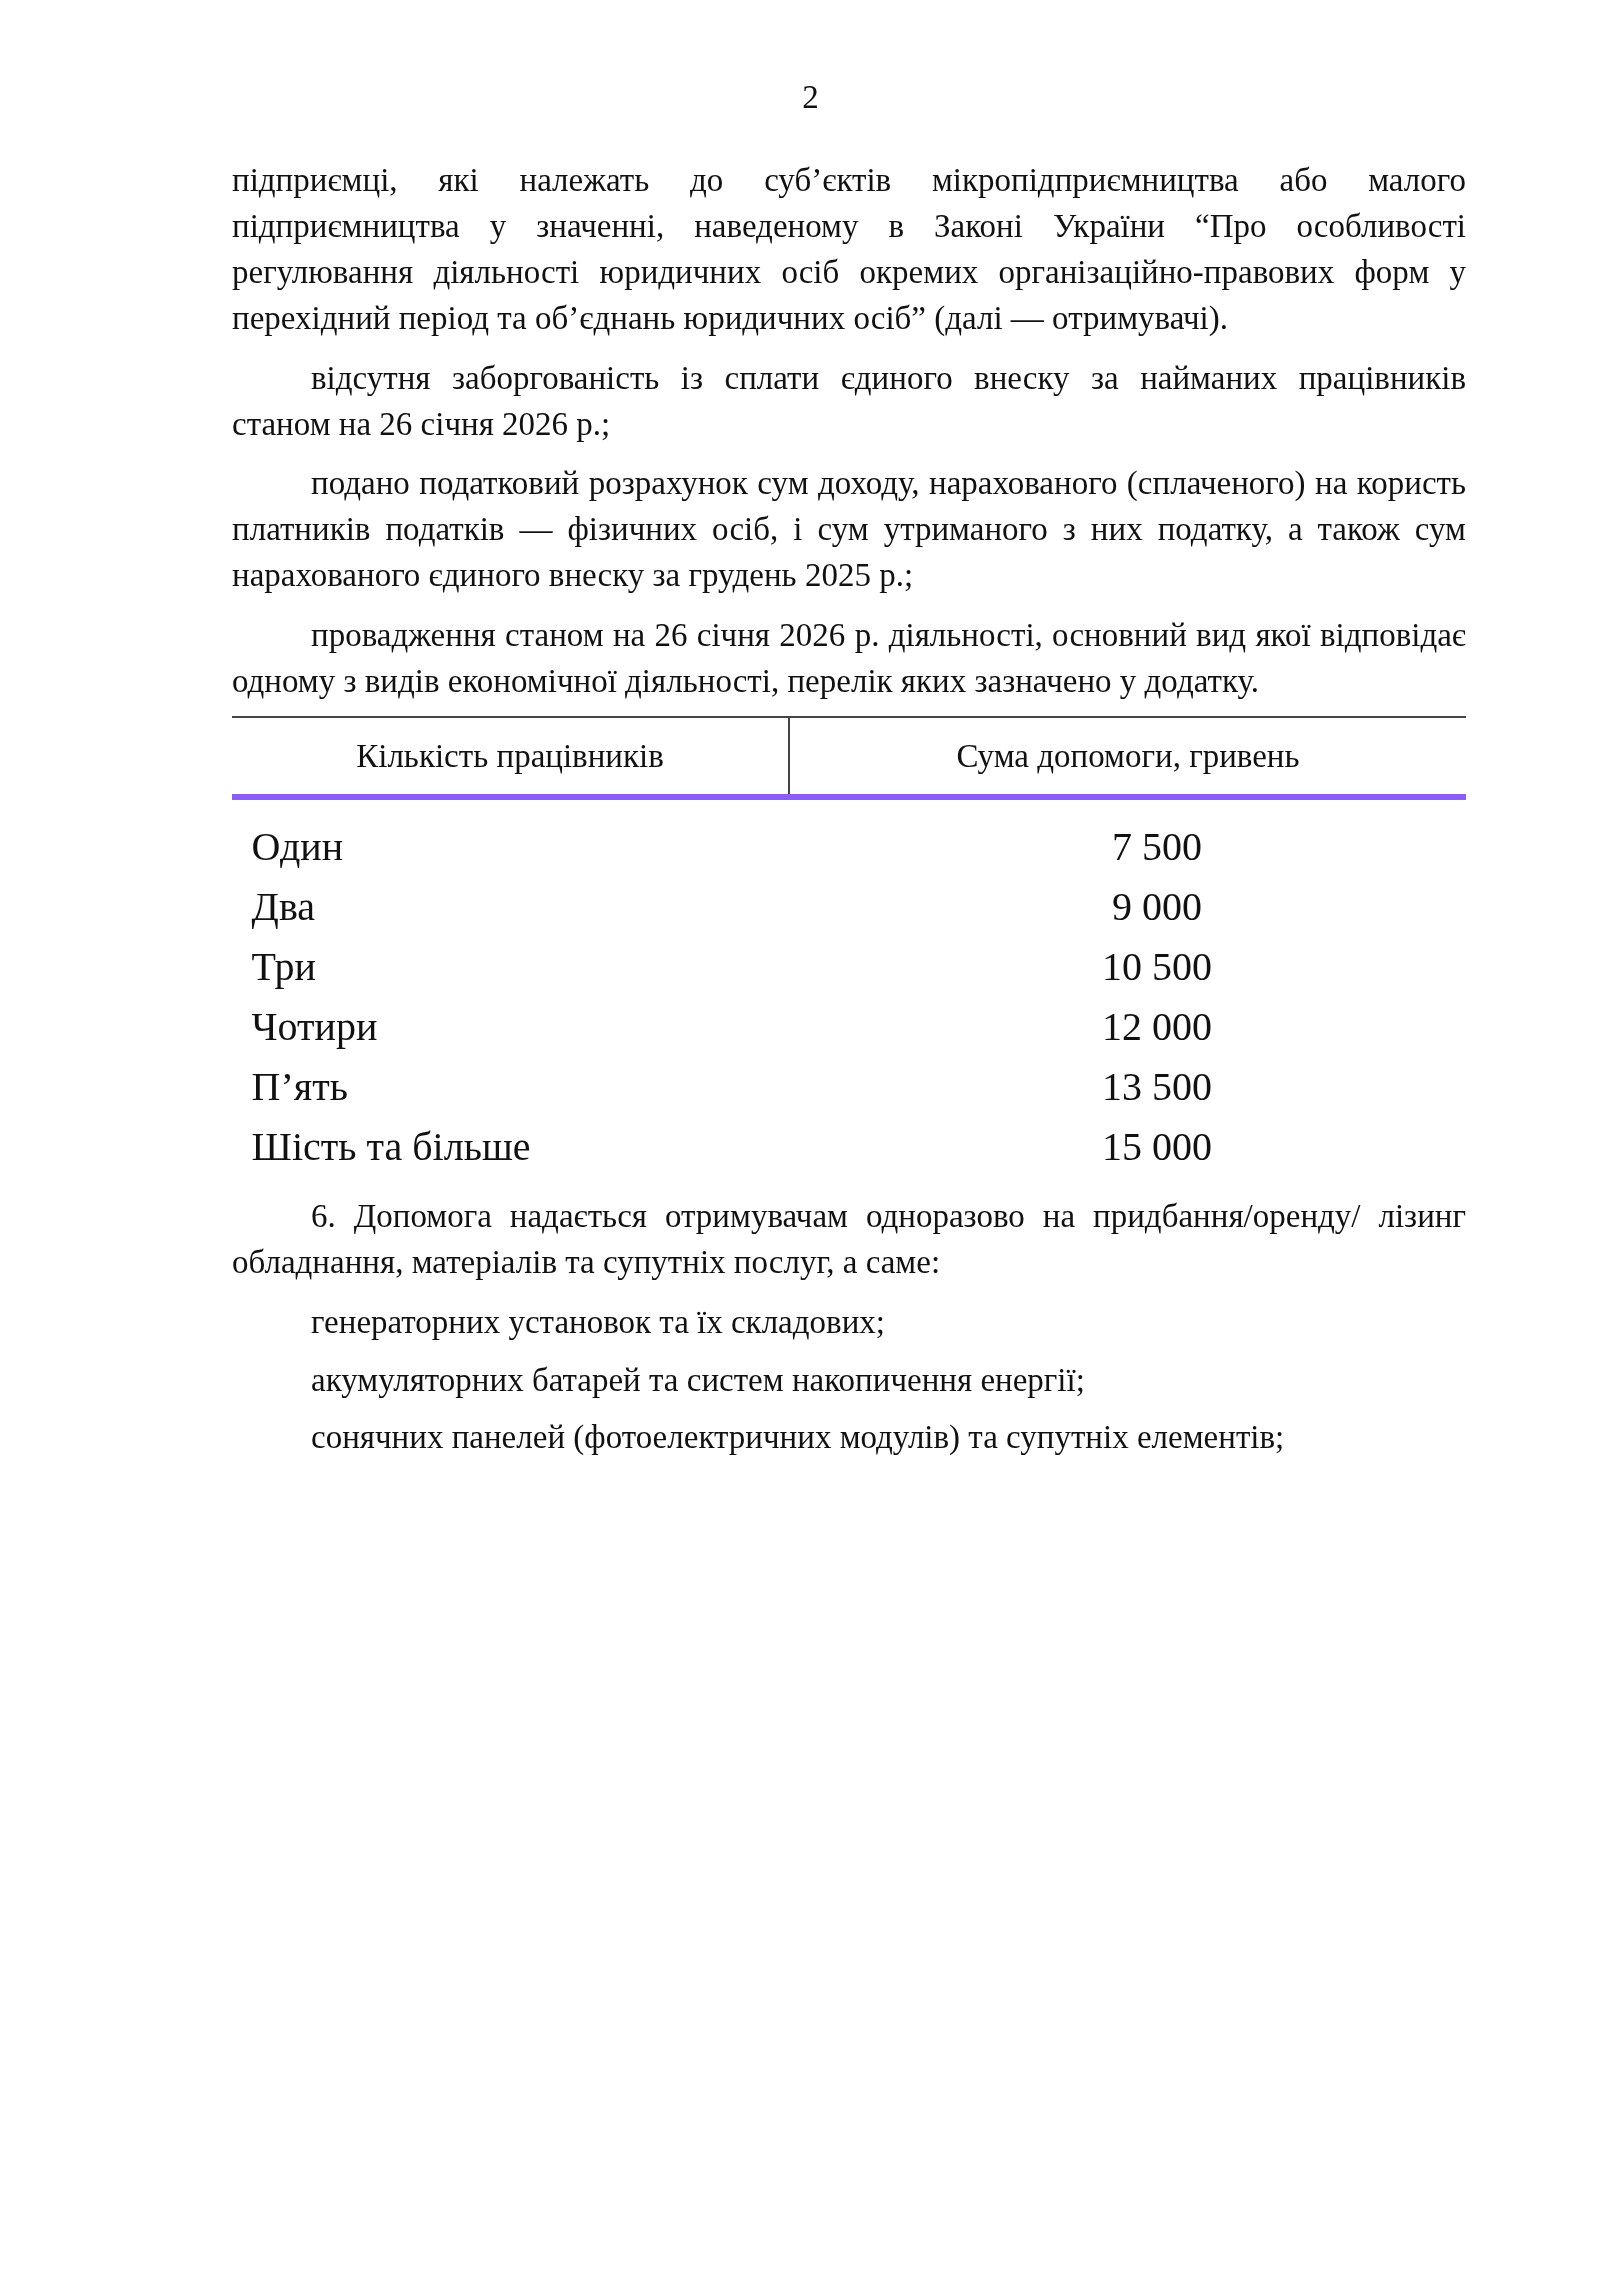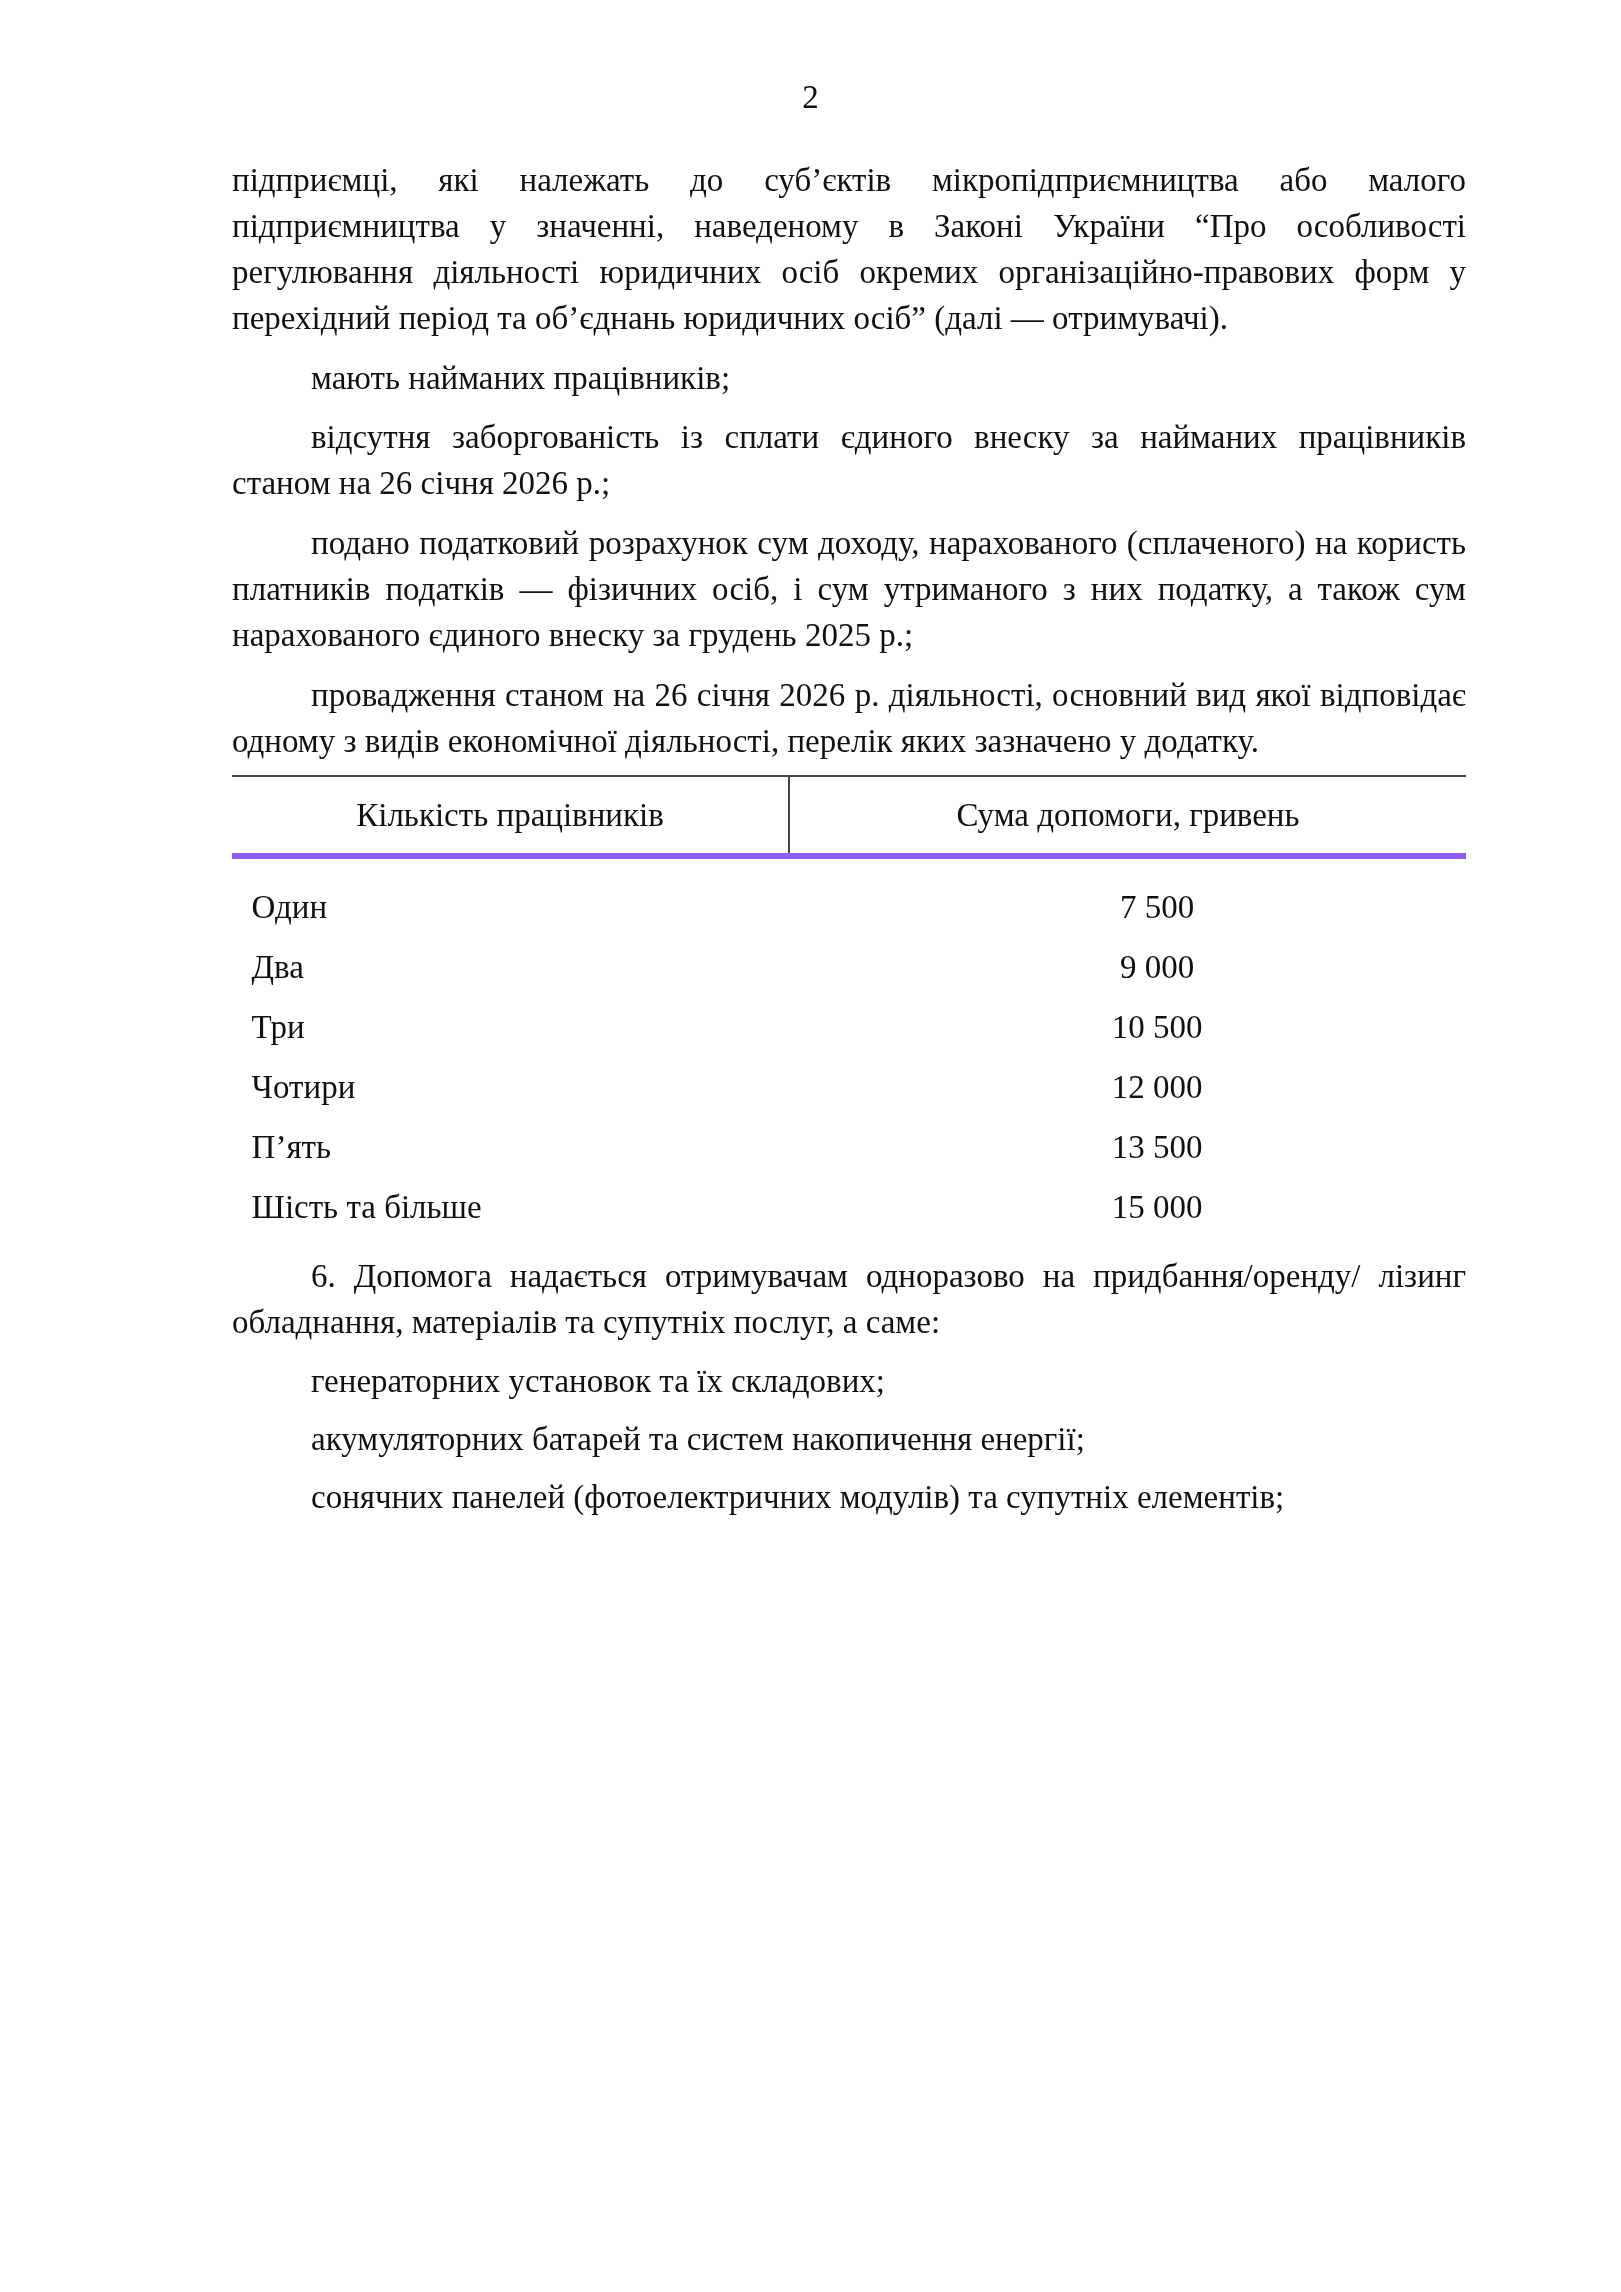--- a/index.html
+++ b/index.html
@@ -7,33 +7,32 @@
          font-family: "Liberation Serif", "DejaVu Serif", serif; color: #111111; }
   .page-num { position: absolute; top: 78px; left: 0; width: 1621px; text-align: center;
               font-size: 33px; line-height: 39px; }
   .content { position: absolute; top: 157px; left: 232px; width: 1234px; font-size: 33px; line-height: 46px; }
   .p { margin: 0 0 13.7px 0; text-align: justify; text-align-last: left; }
   .indent { text-indent: 79px; }
   table.aid { width: 1234px; border-collapse: collapse; margin-top: -2px; margin-bottom: 15.7px; }
   table.aid th { font-weight: normal; height: 76px; border-top: 2px solid #444; border-bottom: 6px solid #8b5cf6;
                  text-align: center; vertical-align: middle; padding: 0; font-size: 33px; }
   table.aid th.c1 { width: 556px; border-right: 2px solid #444; }
-  table.aid td { height: 60px; padding: 0; font-size: 33px; vertical-align: middle; }
+  table.aid td { height: 60px; padding: 0; font-size: 40px; vertical-align: middle; }
   table.aid tr.first td { padding-top: 17.6px; }
   table.aid td.k { padding-left: 19.6px; text-align: left; }
   table.aid td.v { text-align: center; padding-left: 59px; box-sizing: border-box; }
 </style>
 </head>
 <body>
 
 <div class="page-num">2</div>
 
 <div class="content">
   <p class="p">підприємці,  які належать до суб’єктів мікропідприємництва або малого підприємництва у значенні, наведеному в Законі України “Про особливості регулювання діяльності юридичних осіб окремих організаційно-правових форм у перехідний період та об’єднань юридичних осіб” (далі — отримувачі).</p>
-  <p class="p indent">мають найманих працівників;</p>
   <p class="p indent">відсутня заборгованість із сплати єдиного внеску за найманих працівників станом на 26 січня 2026 р.;</p>
   <p class="p indent">подано податковий розрахунок сум доходу, нарахованого (сплаченого) на користь платників податків — фізичних осіб, і сум утриманого з них податку, а також сум нарахованого єдиного внеску  за грудень 2025 р.;</p>
   <p class="p indent">провадження станом на 26 січня 2026 р. діяльності, основний вид якої відповідає одному з видів економічної діяльності, перелік яких зазначено у додатку.</p>
 
   <table class="aid">
     <thead>
       <tr>
         <th class="c1">Кількість працівників</th>
         <th>Сума допомоги, гривень</th>
       </tr>

